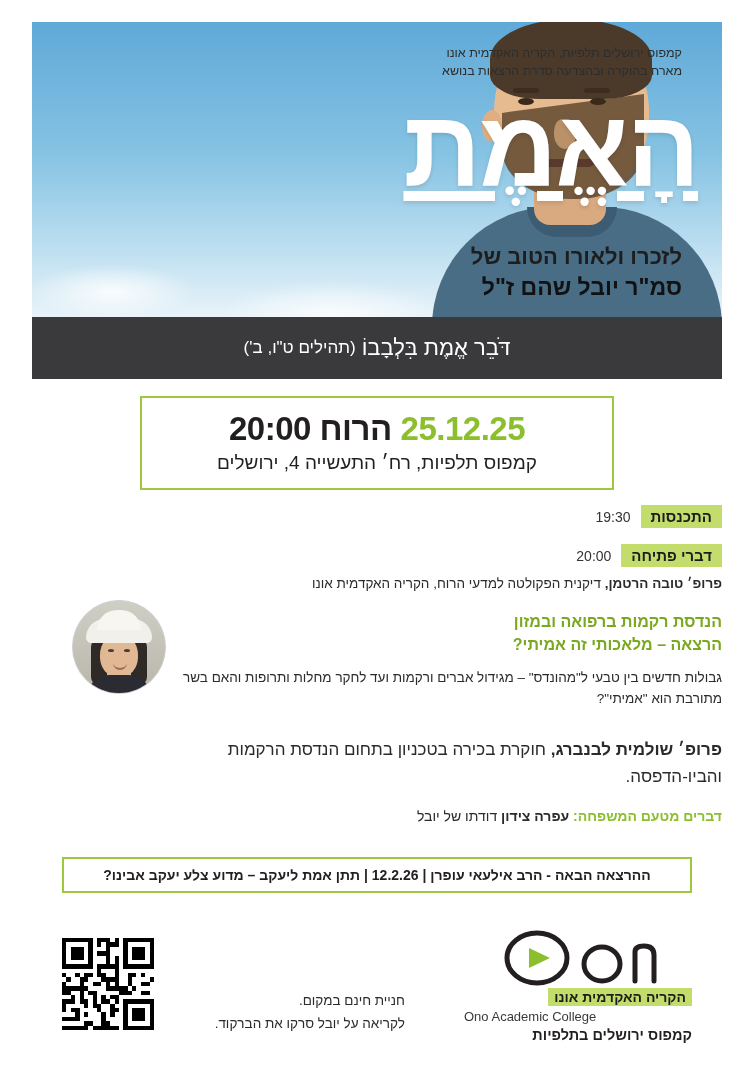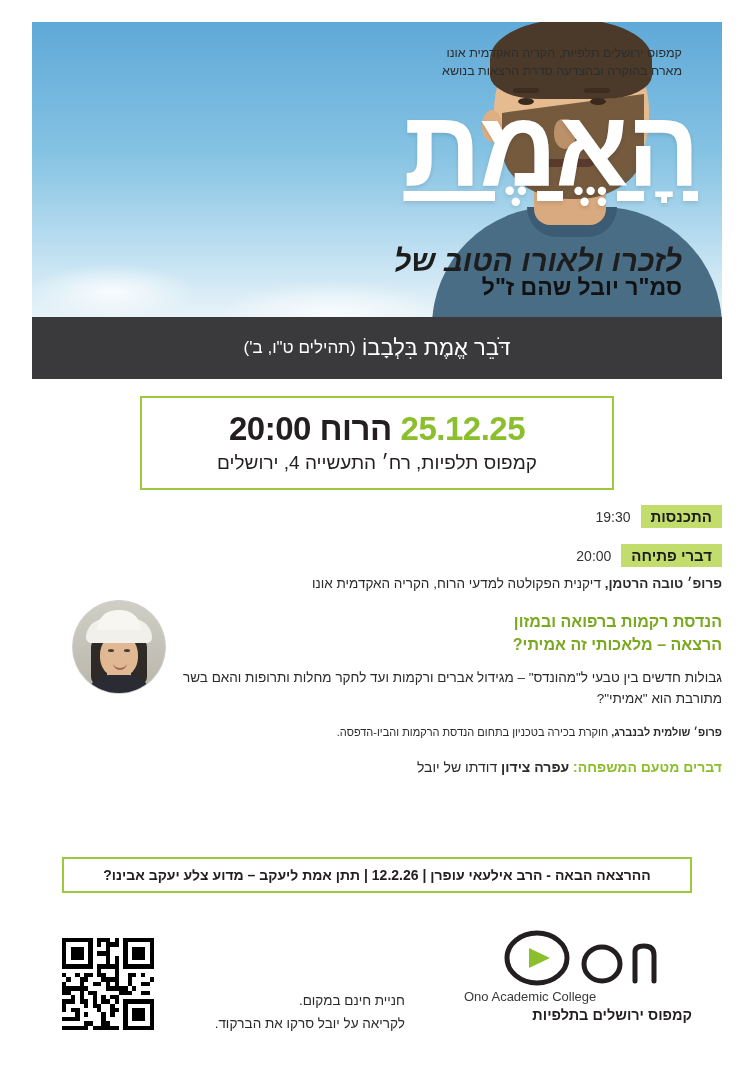--- a/index.html
+++ b/index.html
@@ -157,24 +157,23 @@
     color: #ffffff;
     letter-spacing: -2px;
     line-height: 1;
     text-shadow: 0 2px 4px rgba(0,0,0,.12);
     text-decoration: underline;
   }
   .hero-sub1 {
     position: absolute;
     right: 40px;
     top: 222px;
-    font-size: 30px;
+    font-size: 22px;
     color: #1d1d1d;
     font-weight: 600;
-    font-style: italic;
   }
   .hero-sub2 {
     position: absolute;
     right: 40px;
     top: 252px;
     font-size: 23px;
     color: #111;
     font-weight: bold;
   }
 
@@ -267,24 +266,24 @@
     line-height: 1.45;
   }
   .talk-body {
     font-size: 13.5px;
     color: #2b2b2b;
     line-height: 1.6;
     margin-top: 10px;
     width: 545px;
   }
   .talk-bio {
-    font-size: 11px;
+    font-size: 17px;
     color: #2b2b2b;
     line-height: 1.6;
-    margin-top: 14px;
+    margin-top: 26px;
     width: 545px;
   }
   .family {
     margin-top: 18px;
     font-size: 14px;
     color: #2b2b2b;
   }
   .family .tag { color: #8cbf2e; font-weight: bold; }
   .family .who { font-weight: bold; }
 
@@ -489,20 +488,21 @@
 
   <div class="logo">
     <div class="logo-mark">
       <svg width="190" height="56" viewBox="0 0 190 56" xmlns="http://www.w3.org/2000/svg" aria-hidden="true">
         <ellipse cx="35" cy="28" rx="30" ry="25" fill="none" stroke="#231f20" stroke-width="5"></ellipse>
         <polygon points="27,18 48,28 27,38" fill="#8cbf2e"></polygon>
         <ellipse cx="100" cy="34" rx="18" ry="17" fill="none" stroke="#231f20" stroke-width="5"></ellipse>
         <path d="M133 51 L133 22 Q133 16 142 16 Q152 16 152 25 L152 51" fill="none" stroke="#231f20" stroke-width="5" stroke-linecap="round"></path>
       </svg>
     </div>
+    <div><span class="logo-heb">הקריה האקדמית אונו</span></div>
     <div class="logo-eng">Ono Academic College</div>
     <div class="logo-campus">קמפוס ירושלים בתלפיות</div>
   </div>
 
   <div class="qr">
     <div class="qrgrid" id="qrgrid">
         <i></i>
         <i></i>
         <i></i>
         <i></i>

